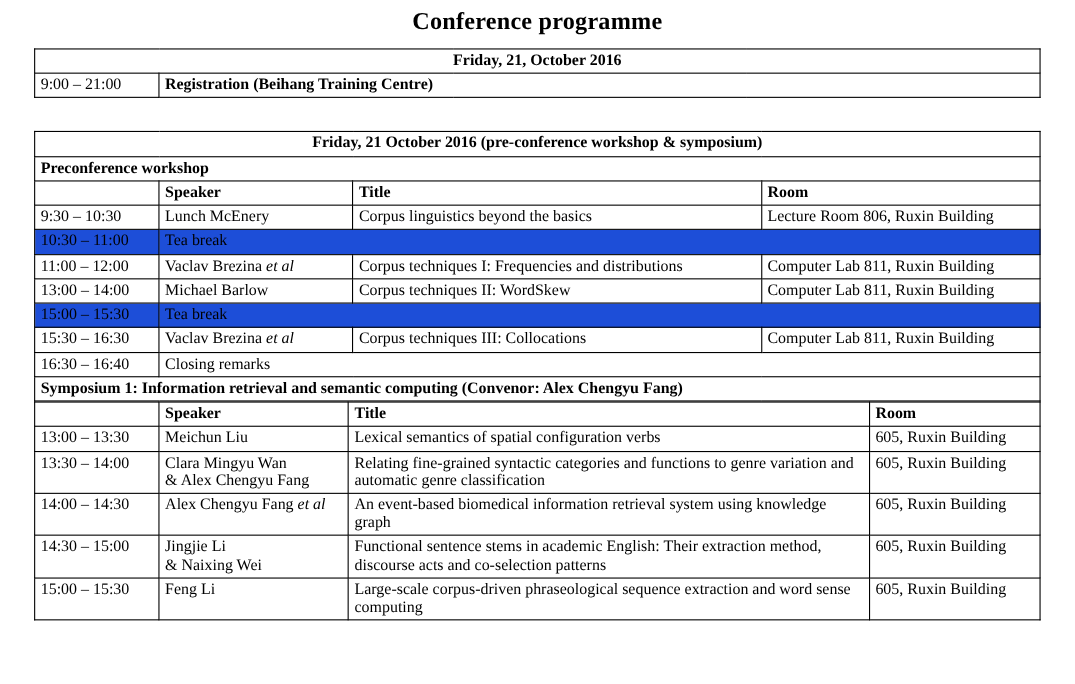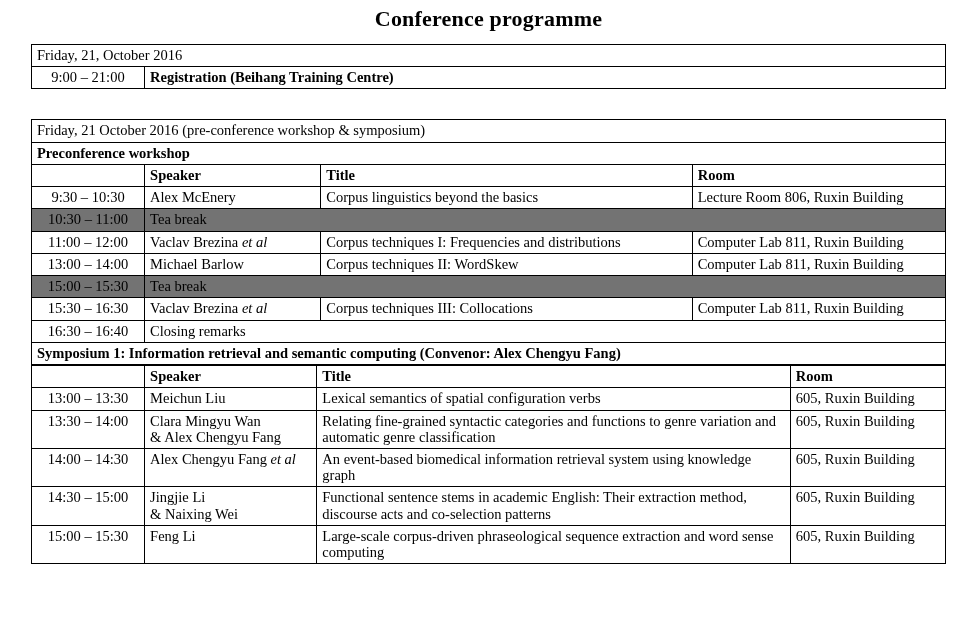--- a/index.html
+++ b/index.html
@@ -35,53 +35,53 @@
     table-layout: fixed;
   }
   table.sched td {
     border: 1px solid #000000;
     padding: 2px 5px 3px 5px;
     font-size: 14.5px;
     line-height: 1.12;
     vertical-align: top;
   }
   .band {
-    text-align: left;
-    font-weight: normal;
+    text-align: center;
+    font-weight: bold;
     font-size: 16px;
     padding-top: 4px;
     padding-bottom: 4px;
   }
   .band-sm {
     text-align: left;
     font-weight: bold;
     font-size: 15.5px;
   }
   .hdr {
     font-weight: bold;
   }
   .break-row td {
-    background: #737373;
+    background: #1d4ed8;
   }
   .spacer {
     height: 30px;
   }
   .spacer-sm {
     height: 8px;
   }
   .c-time { width: 113px; }
   .c-speaker { width: 176px; }
   .c-title { width: 371px; }
   .c-room { width: 253px; }
   .s-time { width: 113px; }
   .s-speaker { width: 172px; }
   .s-title { width: 473px; }
   .s-room { width: 155px; }
   .it { font-style: italic; font-family: Liberation Serif, serif; }
-  .nowrap { white-space: nowrap; text-align: center; }
+  .nowrap { white-space: nowrap; }
 </style>
 </head>
 <body>
 
 <div class="page">
 
   <div class="doc-title">Conference programme</div>
 
   <div class="spacer-sm"></div>
 
@@ -119,21 +119,21 @@
     </tr>
     <tr>
       <td></td>
       <td class="hdr">Speaker</td>
       <td class="hdr">Title</td>
       <td class="hdr">Room</td>
     </tr>
 
     <tr>
       <td class="nowrap">9:30 – 10:30</td>
-      <td><span>Alex McEnery</span><span class="it"></span></td>
+      <td><span>Lunch McEnery</span><span class="it"></span></td>
       <td>Corpus linguistics beyond the basics</td>
       <td>Lecture Room 806, Ruxin Building</td>
     </tr>
 
     <tr class="break-row">
       <td class="nowrap">10:30 – 11:00</td>
       <td colspan="3">Tea break</td>
     </tr>
 
     <tr>

